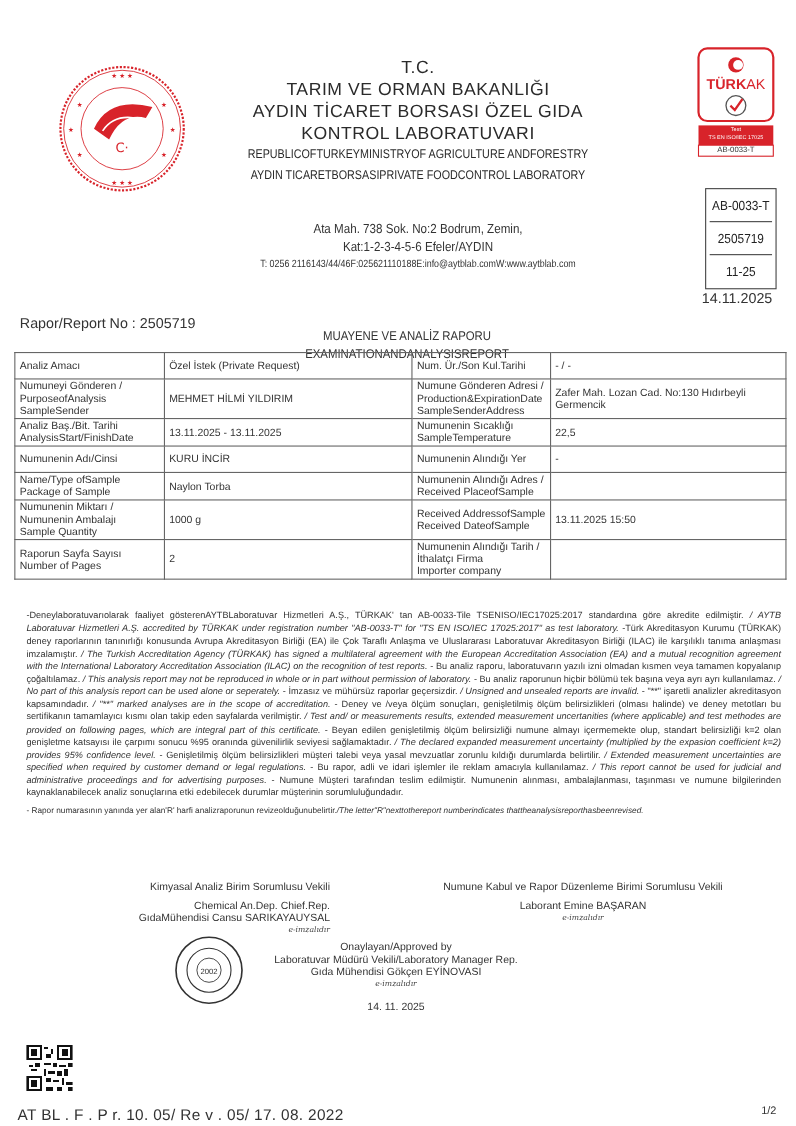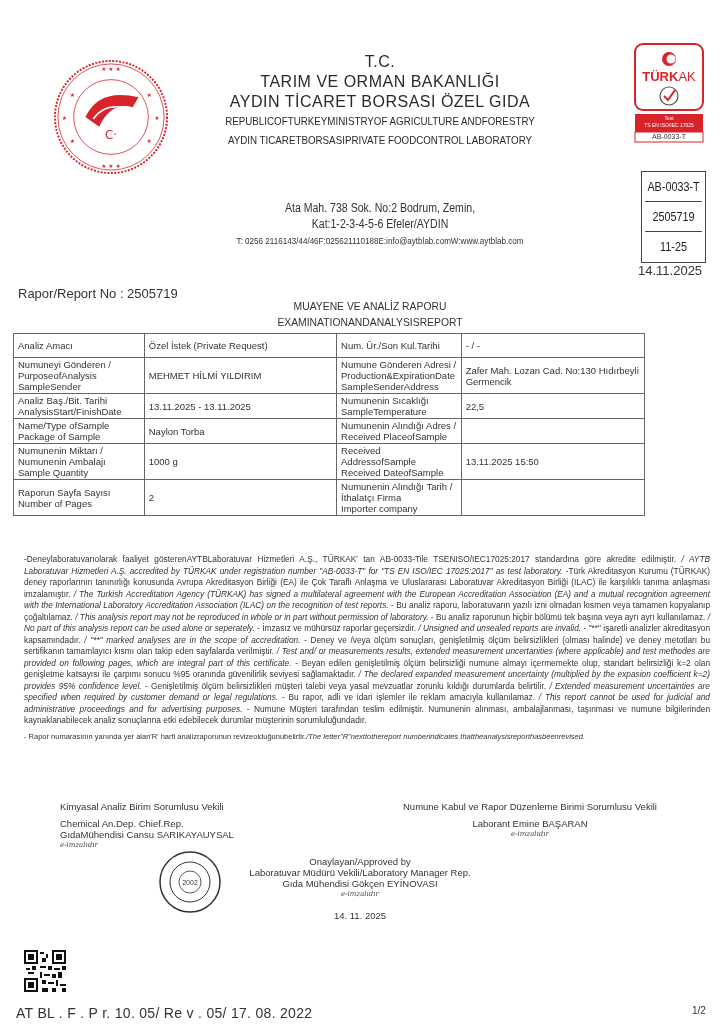--- a/index.html
+++ b/index.html
@@ -18,36 +18,36 @@
   .addr .a2 { font-size: 9.5px; line-height: 14px; margin-top: 2px; transform: scaleX(0.85); }
   .code-boxes { left: 641px; top: 171px; width: 65px; border: 1px solid #444; }
   .code-boxes div { height: 30px; line-height: 30px; text-align: center; font-size: 12px; border-bottom: 1px solid #444; transform: scaleX(0.9); }
   .code-boxes div:last-child { border-bottom: none; }
   .issue-date { left: 638px; top: 263px; font-size: 13px; color: #333; }
 
   .report-no { left: 18px; top: 286px; font-size: 13px; color: #333; }
   .report-title { left: 180px; top: 298px; width: 380px; text-align: center; font-size: 11.5px; line-height: 16px; color: #333; transform: scaleX(0.9); }
 
   
-  table.info { position: absolute; left: 13px; top: 333px; width: 632px; border-collapse: collapse; font-size: 9.5px; color: #333; }
+  table.info { position: absolute; left: 13px; top: 320px; width: 702px; border-collapse: collapse; font-size: 9.5px; color: #333; }
   table.info td { border: 1px solid #666; height: 24px; padding: 1px 4px; vertical-align: middle; line-height: 11px; }
   table.info td.lbl { width: 135px; }
   table.info td.val { width: 224px; }
   table.info td.lbl2 { width: 125px; }
   table.info td.val2 { width: 213px; }
   .lbl span { display: block; }
 
   
   .disclaimer { left: 24px; top: 554px; width: 686px; font-size: 8.3px; line-height: 11.5px; color: #333; text-align: justify; }
   .disclaimer i { font-style: italic; }
   .revised-note { left: 24px; top: 732px; width: 690px; font-size: 7.5px; color: #333; }
   .revised-note i { font-style: italic; }
 
   
-  .sig-left { left: 60px; top: 801px; width: 240px; text-align: left; font-size: 9.5px; line-height: 11px; color: #333; }
+  .sig-left { left: 60px; top: 801px; width: 240px; text-align: right; font-size: 9.5px; line-height: 11px; color: #333; }
   .sig-right { left: 380px; top: 801px; width: 300px; text-align: center; font-size: 9.5px; line-height: 11px; color: #333; }
   .sig-left .t, .sig-right .t { margin-bottom: 6px; }
   .esign { font-family: "DejaVu Serif", serif; font-style: italic; font-size: 7px; color: #444; }
   .stamp { left: 158px; top: 850px; width: 64px; height: 64px; }
   .sig-center { left: 240px; top: 856px; width: 240px; text-align: center; font-size: 9.5px; line-height: 11px; color: #333; }
   .sig-center .d { margin-top: 10px; }
 
   .qr { left: 24px; top: 950px; width: 42px; height: 42px; }
   .form-code { left: 16px; top: 1005px; font-size: 14px; color: #333; letter-spacing: 0.3px; }
   .page-no { left: 692px; top: 1005px; font-size: 10px; color: #333; }
@@ -71,20 +71,21 @@
   </g>
   <path d="M34 60 Q48 30 88 40 L82 50 Q60 44 48 70 Z" fill="#d8232a"></path>
   <path d="M42 62 Q54 44 80 52" fill="none" stroke="#fff" stroke-width="1.5"></path>
   <text x="60" y="82" text-anchor="middle" fill="#d8232a" font-size="12" font-family="DejaVu Sans, sans-serif">C·</text>
 </svg>
 
 <div class="abs header-center">
   <div class="l1">T.C.</div>
   <div class="l1">TARIM VE ORMAN BAKANLIĞI</div>
   <div class="l1">AYDIN TİCARET BORSASI ÖZEL GIDA</div>
+  <div class="l1">KONTROL LABORATUVARI</div>
   <div class="l3">REPUBLICOFTURKEYMINISTRYOF AGRICULTURE ANDFORESTRY</div>
   <div class="l3">AYDIN TICARETBORSASIPRIVATE FOODCONTROL LABORATORY</div>
 </div>
 
 <div class="abs turkak">
   <svg width="72" height="102" viewBox="0 0 72 102">
     <rect x="2" y="2" width="68" height="66" rx="8" fill="#fff" stroke="#d8232a" stroke-width="2"></rect>
     <circle cx="36" cy="17" r="7" fill="#d8232a"></circle>
     <circle cx="38" cy="17" r="4.5" fill="#fff"></circle>
     <text x="36" y="39" text-anchor="middle" font-size="13" font-weight="bold" fill="#d8232a" font-family="Liberation Sans, sans-serif">TÜRK<tspan font-weight="normal">AK</tspan></text>
@@ -149,20 +150,32 @@
         <td class="lbl">
           <span>Analiz Baş./Bit. Tarihi</span>
           <span>AnalysisStart/FinishDate</span>
         </td>
         <td class="val"><span>13.11.2025 - 13.11.2025</span></td>
         <td class="lbl2 lbl">
           <span>Numunenin Sıcaklığı</span>
           <span>SampleTemperature</span>
         </td>
         <td class="val2"><span>22,5</span></td>
+      </tr>
+      <tr>
+        <td class="lbl">
+          <span>Numunenin Adı/Cinsi</span>
+          <span></span>
+        </td>
+        <td class="val"><span>KURU İNCİR</span></td>
+        <td class="lbl2 lbl">
+          <span>Numunenin Alındığı Yer</span>
+          <span></span>
+        </td>
+        <td class="val2"><span>-</span></td>
       </tr>
       <tr>
         <td class="lbl">
           <span>Name/Type ofSample</span>
           <span>Package of Sample</span>
         </td>
         <td class="val"><span>Naylon Torba</span></td>
         <td class="lbl2 lbl">
           <span>Numunenin Alındığı Adres / Received PlaceofSample</span>
           <span></span>

